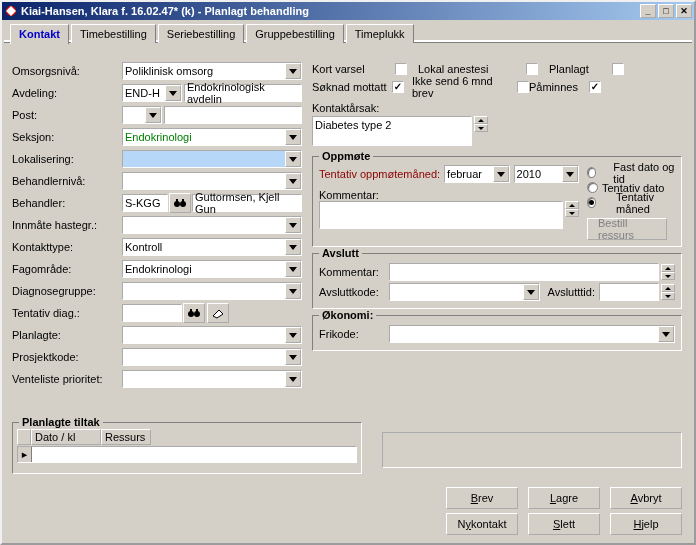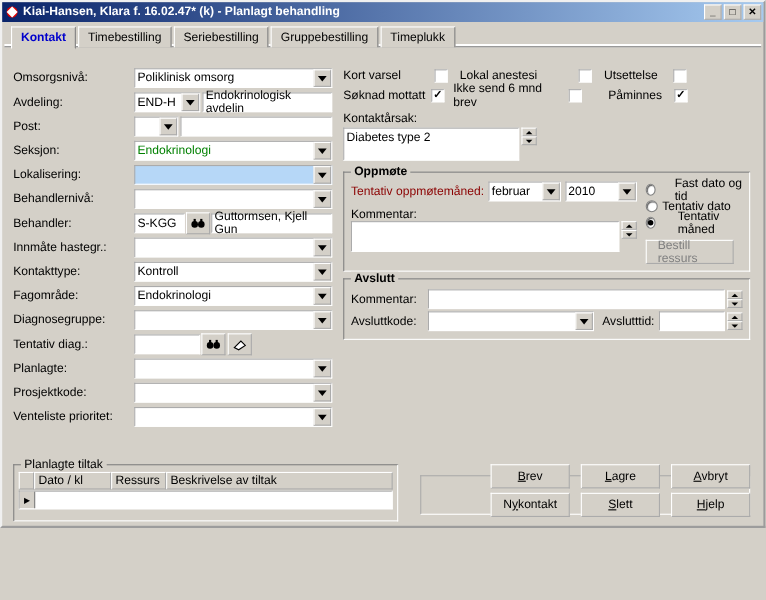--- a/index.html
+++ b/index.html
@@ -1,17 +1,17 @@
 <!DOCTYPE html>
 <html><head>
 <meta charset="utf-8">
 <style>
 * { box-sizing: border-box; font-family: "MS Sans Serif", Tahoma, Arial, sans-serif; font-size: 11px; }
 body { margin: 0; background: #d4d0c8; width: 696px; height: 545px; overflow: hidden; }
-.window { position: relative; width: 696px; height: 480px; background: #d4d0c8; border: 2px outset #f0f0f0; }
+.window { position: relative; width: 696px; height: 545px; background: #d4d0c8; border: 2px outset #f0f0f0; }
 .titlebar { display: flex; align-items: center; height: 18px; background: linear-gradient(to right, #0a246a, #a6caf0); color: #fff; padding: 0 2px; font-weight: bold; }
 .titlebar .icon { width: 14px; height: 14px; margin-right: 3px; display: flex; align-items: center; justify-content: center; }
 .titlebar .title { flex: 1; }
 .winbtns { display: flex; gap: 0; }
 .winbtn { width: 16px; height: 14px; background: #d4d0c8; border: 1px outset #fff; font-size: 9px; font-weight: bold; color: #000; display: flex; align-items: center; justify-content: center; margin-left: 2px; cursor: default; }
 
 .tabbar { display: flex; padding: 4px 8px 0 8px; position: relative; }
 .tabbar::after { content: ""; position: absolute; left: 2px; right: 2px; bottom: 0; height: 2px; background: #fff; border-bottom: 1px solid #808080; }
 .tab { padding: 3px 8px; background: #d4d0c8; border: 1px solid #808080; border-bottom: none; border-top: 1px solid #fff; border-left: 1px solid #fff; position: relative; z-index: 1; margin-right: 2px; }
 .tab.active { font-weight: bold; color: #0000cc; z-index: 3; border-bottom: 2px solid #d4d0c8; margin-bottom: -2px; }
@@ -40,21 +40,21 @@
 .btn { height: 22px; padding: 0 10px; background: #d4d0c8; border: 1px outset #fff; display: inline-flex; align-items: center; justify-content: center; }
 .btn.disabled { color: #808080; }
 
 .spinbtns { display: inline-flex; flex-direction: column; margin-left: 2px; }
 .spinbtn { width: 14px; height: 8px; background: #d4d0c8; border: 1px outset #fff; display: flex; align-items: center; justify-content: center; }
 .spinbtn .triangle-down { border-left: 3px solid transparent; border-right: 3px solid transparent; border-top: 3px solid #000; }
 .spinbtn .triangle-up { border-left: 3px solid transparent; border-right: 3px solid transparent; border-bottom: 3px solid #000; }
 
 .gridwrap { position: absolute; left: 10px; top: 420px; width: 672px; }
 .gridbox { border: 1px solid #808080; border-right-color: #fff; border-bottom-color: #fff; padding: 6px 4px 4px 4px; position: relative; height: 52px; }
-.gridbox > .legend { position: absolute; top: -7px; left: 6px; background: #d4d0c8; padding: 0 3px; font-weight: normal; }
+.gridbox > .legend { position: absolute; top: -7px; left: 6px; background: #d4d0c8; padding: 0 3px; font-weight: bold; }
 .gridhdr { display: flex; height: 17px; }
 .gridhdr .gh { background: #d4d0c8; border: 1px outset #fff; height: 16px; display: flex; align-items: center; padding: 0 3px; }
 .gridrow { display: flex; height: 17px; background: #fff; border: 1px inset #fff; }
 .gridrow .rowmark { width: 14px; background: #d4d0c8; border-right: 1px solid #808080; display: flex; align-items: center; justify-content: center; }
 
 .footer { position: absolute; bottom: 8px; right: 12px; display: flex; flex-direction: column; gap: 4px; align-items: flex-end; }
 .footer .btnrow { display: flex; gap: 10px; }
 .footer .btn { width: 72px; justify-content: center; }
 .footer .btn u { text-decoration: underline; }
 
@@ -230,29 +230,29 @@
         </div>
     </div>
   </div>
 
   <div class="rightpanel">
     <div style="display:flex;gap:3px;align-items:center;height:18px">
       <span style="width:80px">Kort varsel</span>
         <span class="chk"></span>
       <span style="width:105px;margin-left:8px">Lokal anestesi</span>
         <span class="chk"></span>
-      <span style="width:60px;margin-left:8px">Utsettelse</span>
+      <span style="width:60px;margin-left:8px">Planlagt</span>
         <span class="chk"></span>
     </div>
     <div style="display:flex;gap:0;align-items:center;height:18px">
       <span style="width:80px">Søknad mottatt</span>
         <span class="chk checked"></span>
       <span style="width:105px;margin-left:8px">Ikke send 6 mnd brev</span>
         <span class="chk"></span>
-      <span style="width:60px;margin-left:24px">Påminnes</span>
+      <span style="width:60px;margin-left:0">Påminnes</span>
         <span class="chk checked"></span>
     </div>
 
     <div style="margin-top:6px">
       <span>Kontaktårsak:</span>
       <div style="display:flex;margin-top:2px">
         <div class="inp" style="width:160px;height:30px;align-items:flex-start;padding-top:2px">Diabetes type 2</div>
         <div class="spinbtns">
             <div class="spinbtn">
               <div class="triangle-up"></div>
@@ -341,30 +341,40 @@
             <div class="spinbtn">
               <div class="triangle-up"></div>
             </div>
             <div class="spinbtn">
               <div class="triangle-down"></div>
             </div>
           </div>
       </div>
     </div>
 
+    <div class="groupbox">
+      <span class="legend">Økonomi:</span>
+      <div class="row" style="height:20px">
+        <span style="width:70px">Frikode:</span>
+        <div class="sel" style="flex:1">
+            <div class="ddbtn">
+              <div class="triangle-down"></div>
+            </div>
+          </div>
+      </div>
+    </div>
   </div>
 
   <div class="gridwrap">
     <div class="gridbox" style="width:350px">
       <span class="legend">Planlagte tiltak</span>
       <div class="gridhdr">
         <div class="gh" style="width:14px"></div>
         <div class="gh" style="width:70px">Dato / kl</div>
         <div class="gh" style="width:50px">Ressurs</div>
-        <div class="gh" style="flex:1">Beskrivelse av tiltak</div>
       </div>
       <div class="gridrow">
         <div class="rowmark">▸</div>
       </div>
     </div>
   </div>
 
   <div class="rightpreview"></div>
 
   <div class="footer">

